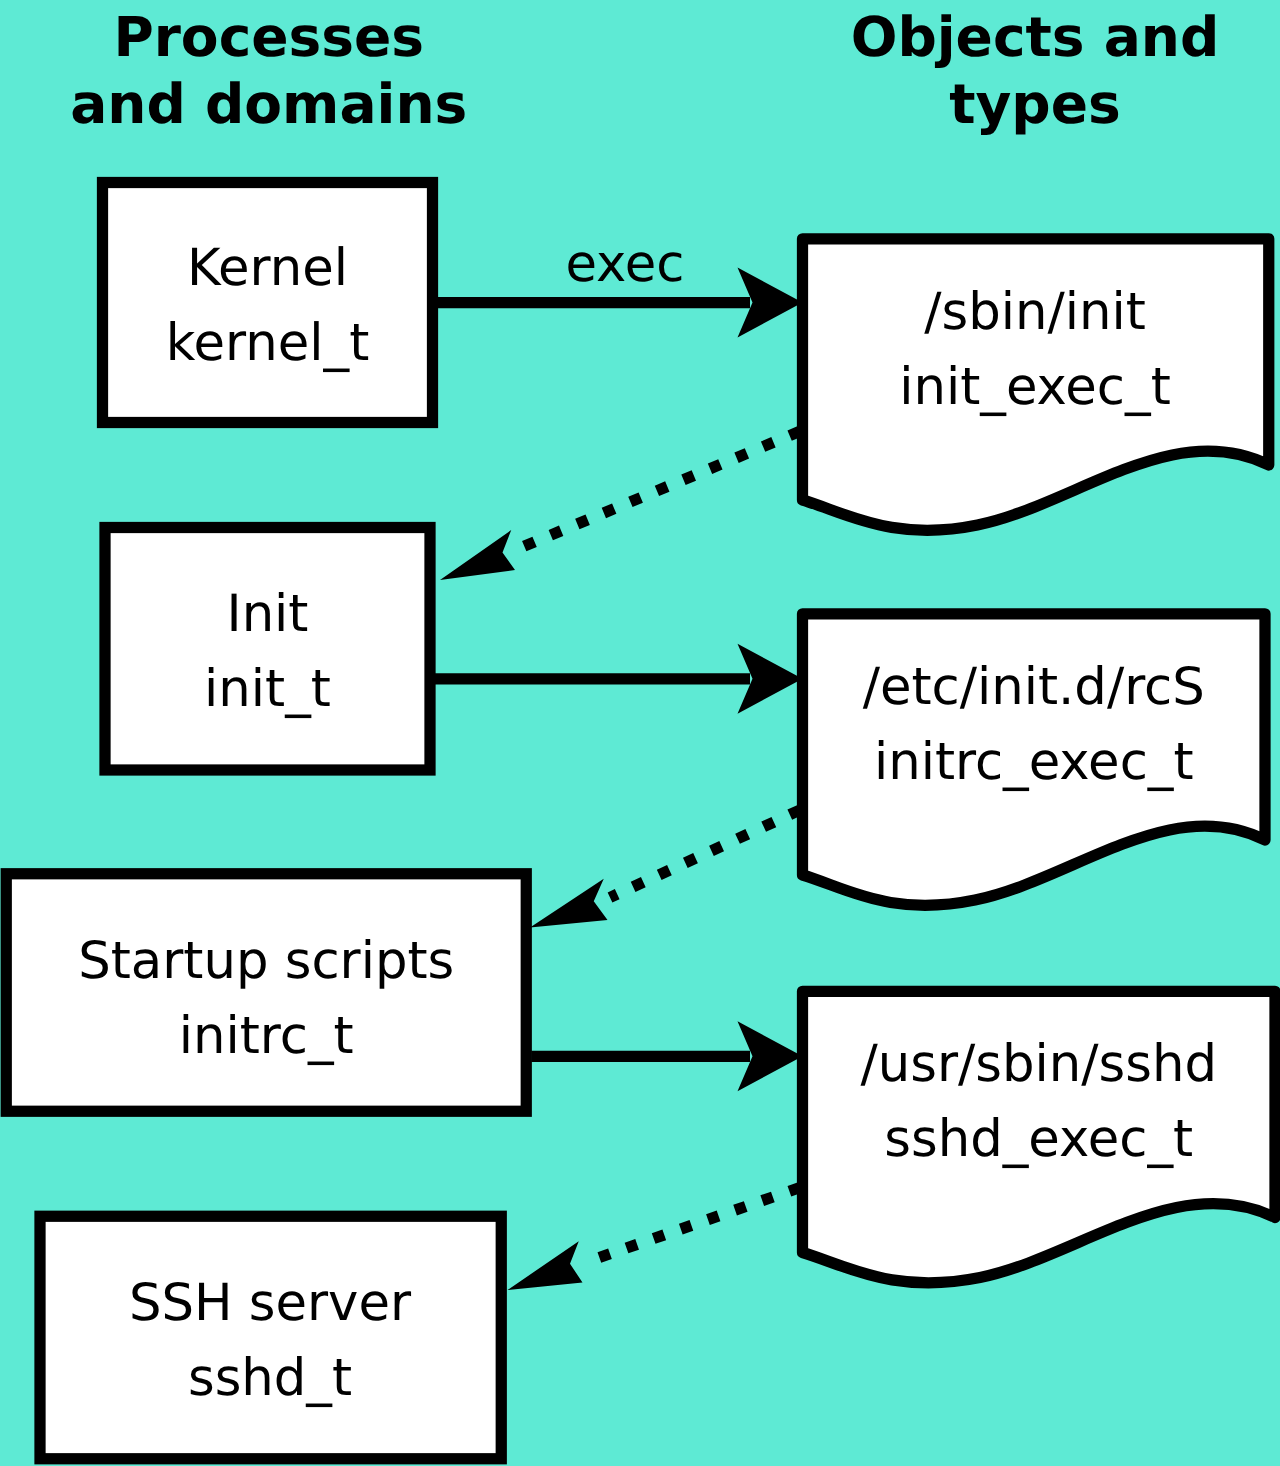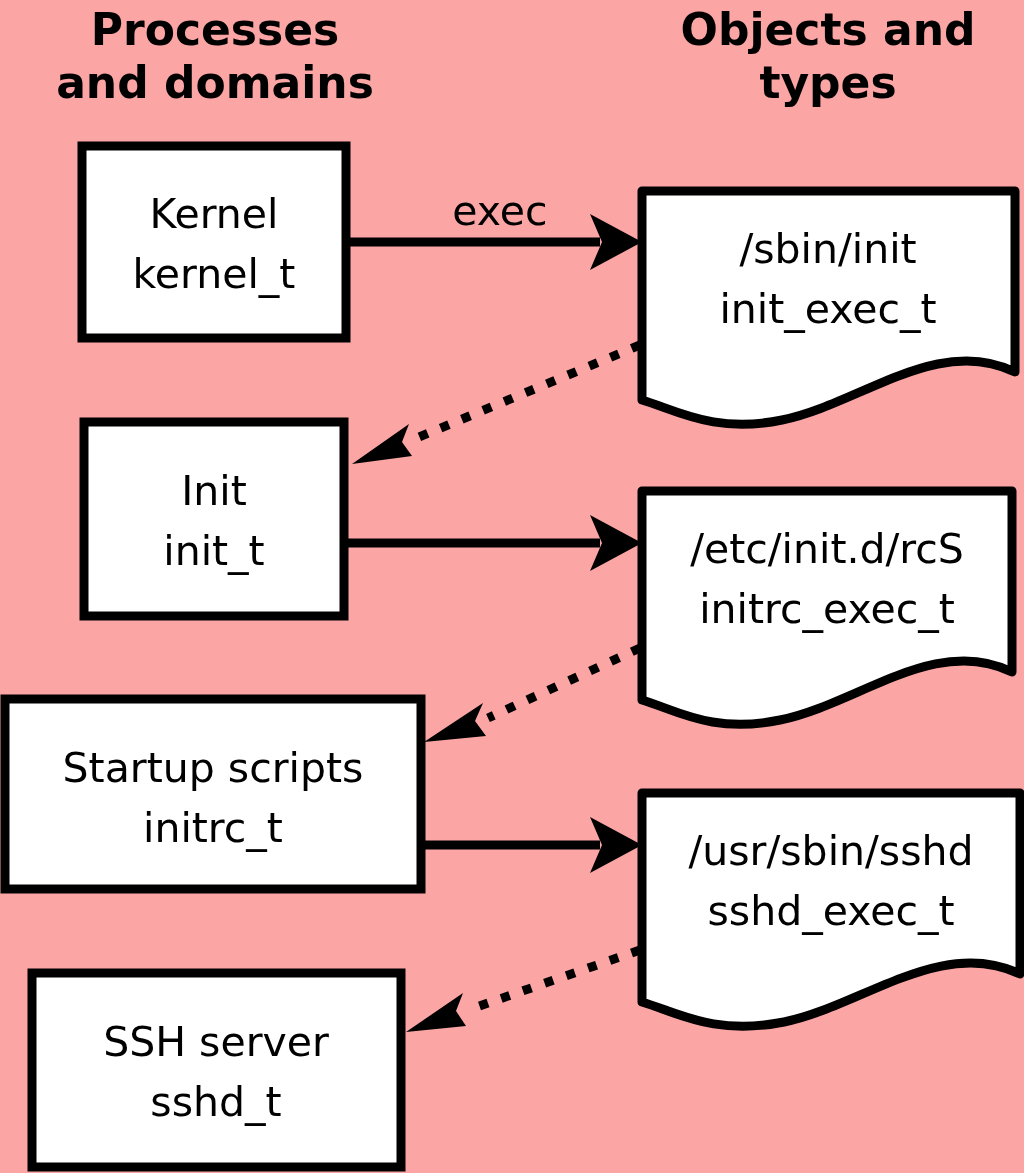--- a/index.html
+++ b/index.html
@@ -1,21 +1,21 @@
 <!DOCTYPE html>
 <html><head>
 <meta charset="utf-8">
 <style>
   html,body{margin:0;padding:0;background:#ffffff;}
   body{
     width:1024px;height:1173px;
     font-family:"DejaVu Sans","Liberation Sans",sans-serif;
     overflow:hidden;
   }
-  #stage{position:relative;width:1024px;height:1173px;background:#fca5a5;}
+  #stage{position:relative;width:1024px;height:1173px;background:#5eead4;}
   svg#diagram{position:absolute;inset:0;width:1024px;height:1173px;display:block;}
   .hdr{
     font-family:"DejaVu Sans","Liberation Sans",sans-serif;
     font-weight:700;font-size:44px;fill:#000;
   }
   .boxtxt{
     font-family:"DejaVu Sans","Liberation Sans",sans-serif;
     font-weight:400;font-size:41px;fill:#000;
   }
   .edgelbl{

